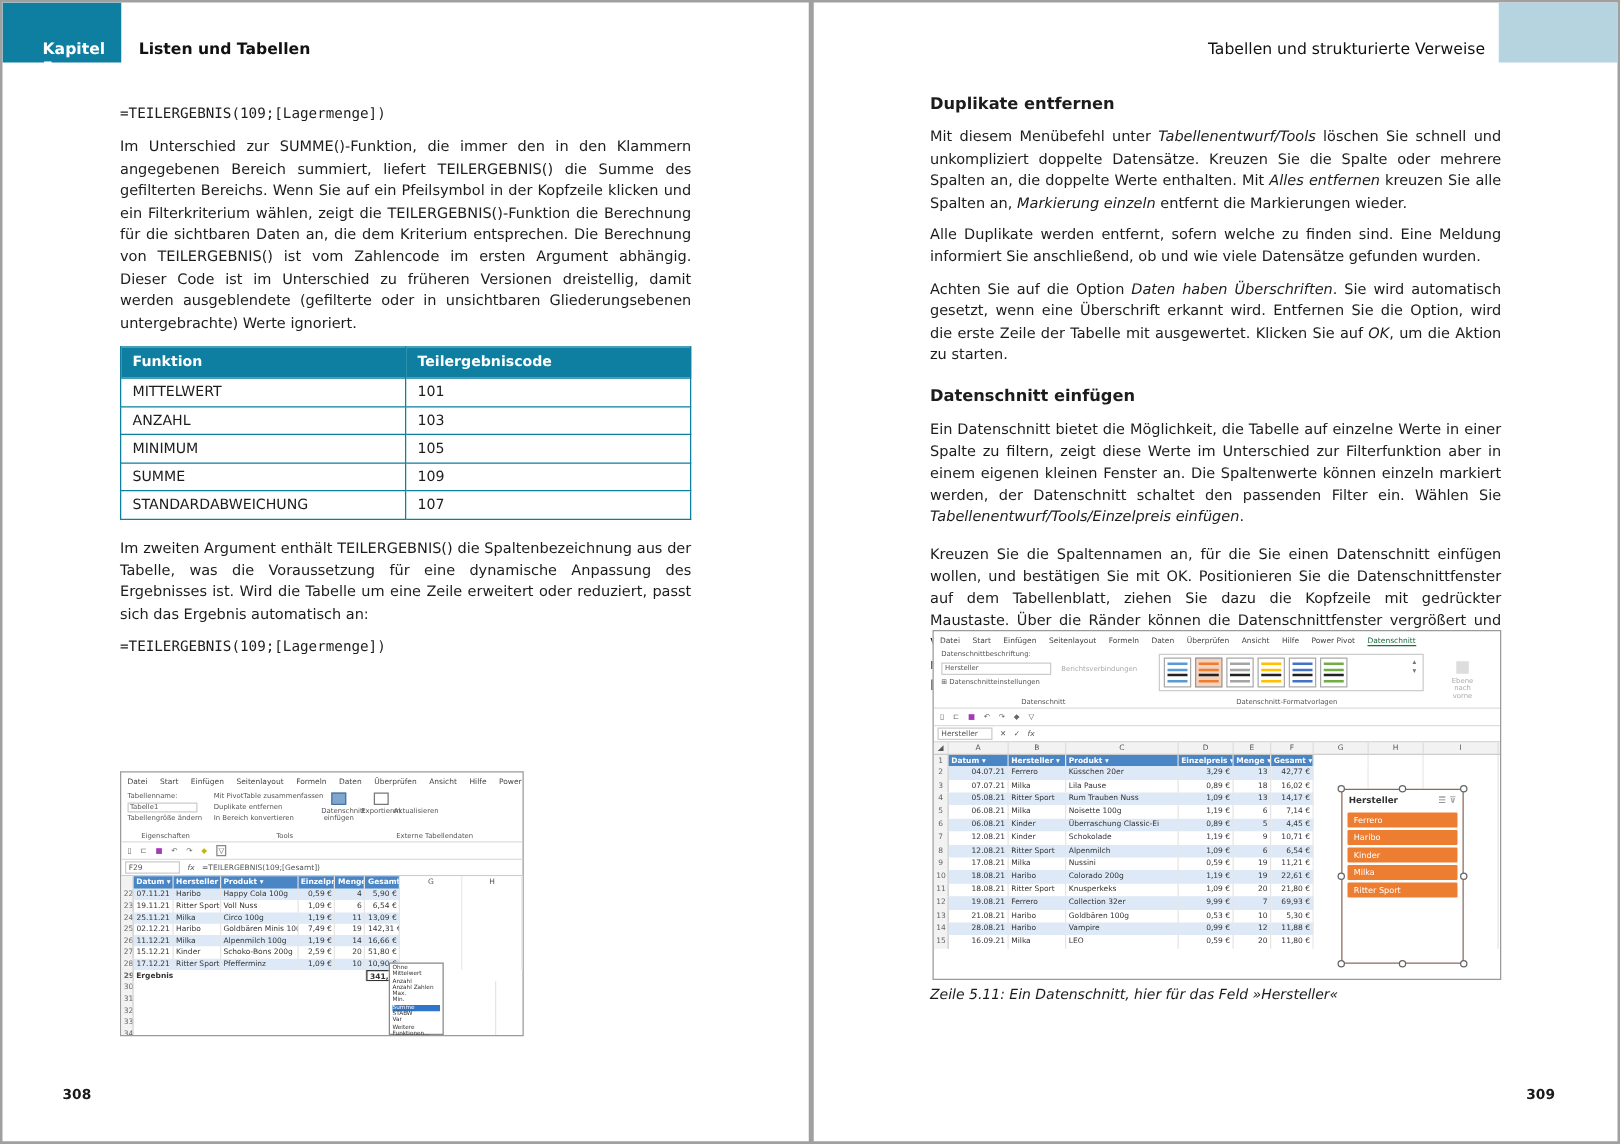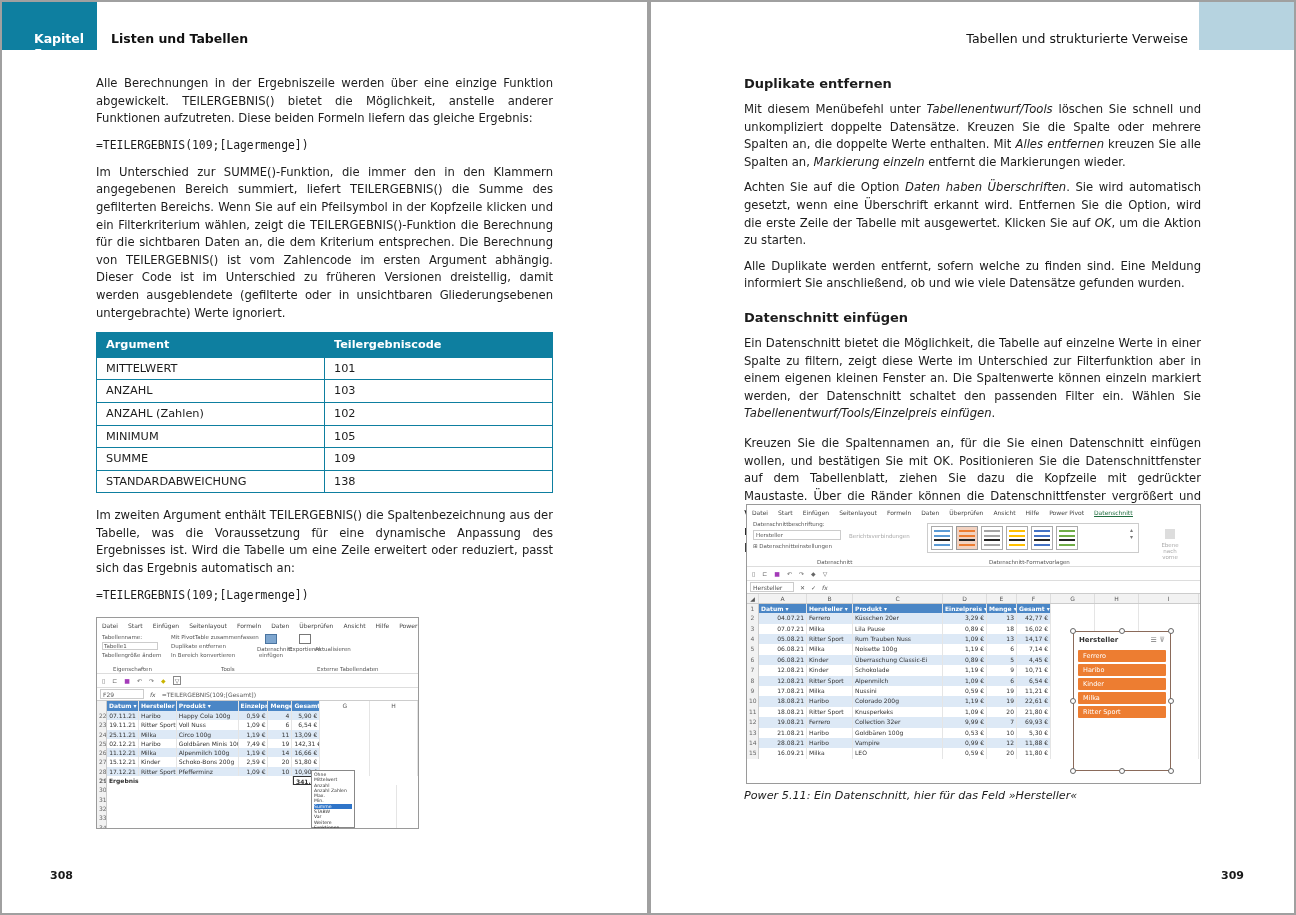--- a/index.html
+++ b/index.html
@@ -74,55 +74,50 @@
   .pn-right { right: 50px; }
 </style>
 </head>
 <body>
 
 <div class="page page-left">
   <div class="chap-box">Kapitel 5</div>
   <div class="run-head-left">Listen und Tabellen</div>
 
   <div class="col col-left">
-    <p>Alle Berechnungen in der Ergebniszeile werden über eine einzige Funktion abgewickelt. TEILERGEBNIS() bietet die Möglichkeit, anstelle anderer Funktionen aufzutreten. Diese beiden Formeln liefern das gleiche Ergebnis:</p>
     <div class="code" style="margin-bottom:10px">=TEILERGEBNIS(109;[Lagermenge])</div>
     <p>Im Unterschied zur SUMME()-Funktion, die immer den in den Klammern angegebenen Bereich summiert, liefert TEILERGEBNIS() die Summe des gefilterten Bereichs. Wenn Sie auf ein Pfeilsymbol in der Kopfzeile klicken und ein Filterkriterium wählen, zeigt die TEILERGEBNIS()-Funktion die Berechnung für die sichtbaren Daten an, die dem Kriterium entsprechen. Die Berechnung von TEILERGEBNIS() ist vom Zahlencode im ersten Argument abhängig. Dieser Code ist im Unterschied zu früheren Versionen dreistellig, damit werden ausgeblendete (gefilterte oder in unsichtbaren Gliederungsebenen untergebrachte) Werte ignoriert.</p>
 
     <table class="codes">
       <thead>
           <tr>
-        <th>Argument</th>
+        <th>Funktion</th>
         <th>Teilergebniscode</th>
       </tr>
         </thead>
       <tbody>
         <tr>
             <td>MITTELWERT</td>
             <td>101</td>
           </tr>
         <tr>
             <td>ANZAHL</td>
             <td>103</td>
           </tr>
         <tr>
-            <td>ANZAHL (Zahlen)</td>
-            <td>102</td>
-          </tr>
-        <tr>
             <td>MINIMUM</td>
             <td>105</td>
           </tr>
         <tr>
             <td>SUMME</td>
             <td>109</td>
           </tr>
         <tr>
             <td>STANDARDABWEICHUNG</td>
-            <td>138</td>
+            <td>107</td>
           </tr>
       </tbody>
     </table>
 
     <p>Im zweiten Argument enthält TEILERGEBNIS() die Spaltenbezeichnung aus der Tabelle, was die Voraussetzung für eine dynamische Anpassung des Ergebnisses ist. Wird die Tabelle um eine Zeile erweitert oder reduziert, passt sich das Ergebnis automatisch an:</p>
     <div class="code">=TEILERGEBNIS(109;[Lagermenge])</div>
   </div>
 
   <div class="xl xl-left">
     <div class="xl-menu" id="menuL">
@@ -307,22 +302,22 @@
   <div class="pageno pn-left">308</div>
 </div>
 
 <div class="page page-right">
   <div class="run-head-right">Tabellen und strukturierte Verweise</div>
   <div class="corner-box"></div>
 
   <div class="col col-right">
     <h3>Duplikate entfernen</h3>
     <p><span>Mit diesem Menübefehl unter </span><i>Tabellenentwurf/Tools</i><span> löschen Sie schnell und unkompliziert doppelte Datensätze. Kreuzen Sie die Spalte oder mehrere Spalten an, die doppelte Werte enthalten. Mit </span><i>Alles entfernen</i><span> kreuzen Sie alle Spalten an, </span><i>Markierung einzeln</i><span> entfernt die Markierungen wieder.</span></p>
+    <p>Alle Duplikate werden entfernt, sofern welche zu finden sind. Eine Meldung informiert Sie anschließend, ob und wie viele Datensätze gefunden wurden.</p>
     <p><span>Achten Sie auf die Option </span><i>Daten haben Überschriften</i><span>. Sie wird automatisch gesetzt, wenn eine Überschrift erkannt wird. Entfernen Sie die Option, wird die erste Zeile der Tabelle mit ausgewertet. Klicken Sie auf </span><i>OK</i><span>, um die Aktion zu starten.</span></p>
-    <p>Alle Duplikate werden entfernt, sofern welche zu finden sind. Eine Meldung informiert Sie anschließend, ob und wie viele Datensätze gefunden wurden.</p>
     <h3 class="sp">Datenschnitt einfügen</h3>
     <p><span>Ein Datenschnitt bietet die Möglichkeit, die Tabelle auf einzelne Werte in einer Spalte zu filtern, zeigt diese Werte im Unterschied zur Filterfunktion aber in einem eigenen kleinen Fenster an. Die Spaltenwerte können einzeln markiert werden, der Datenschnitt schaltet den passenden Filter ein. Wählen Sie </span><i>Tabellenentwurf/Tools/Einzelpreis einfügen</i><span>.</span></p>
     <p style="margin-top:12px"><span>Kreuzen Sie die Spaltennamen an, für die Sie einen Datenschnitt einfügen wollen, und bestätigen Sie mit OK. Positionieren Sie die Datenschnittfenster auf dem Tabellenblatt, ziehen Sie dazu die Kopfzeile mit gedrückter Maustaste. Über die Ränder können die Datenschnittfenster vergrößert und verkleinert werden. Ist ein Datenschnitt markiert, zeigt das Menüband ein neues Register </span><i>Datenschnitt</i><span> an. Klicken Sie auf </span><i>Optionen</i><span> und passen Sie den Datenschnitt an.</span></p>
   </div>
 
   <div class="xl xl-right">
     <div class="xl-menu" id="menuR">
         <span>Datei</span>
         <span>Start</span>
         <span>Einfügen</span>
@@ -610,16 +605,16 @@
         <div class="handle" style="left:-4px;top:-4px"></div>
         <div class="handle" style="left:45px;top:-4px"></div>
         <div class="handle" style="left:94px;top:-4px"></div>
         <div class="handle" style="left:-4px;top:66px"></div>
         <div class="handle" style="left:94px;top:66px"></div>
         <div class="handle" style="left:-4px;top:136px"></div>
         <div class="handle" style="left:45px;top:136px"></div>
         <div class="handle" style="left:94px;top:136px"></div>
       </div>
   </div>
-  <div class="caption cap-right">Power 5.11: Ein Datenschnitt, hier für das Feld »Hersteller«</div>
+  <div class="caption cap-right">Zeile 5.11: Ein Datenschnitt, hier für das Feld »Hersteller«</div>
 
   <div class="pageno pn-right">309</div>
 </div>
 
 </body></html>

